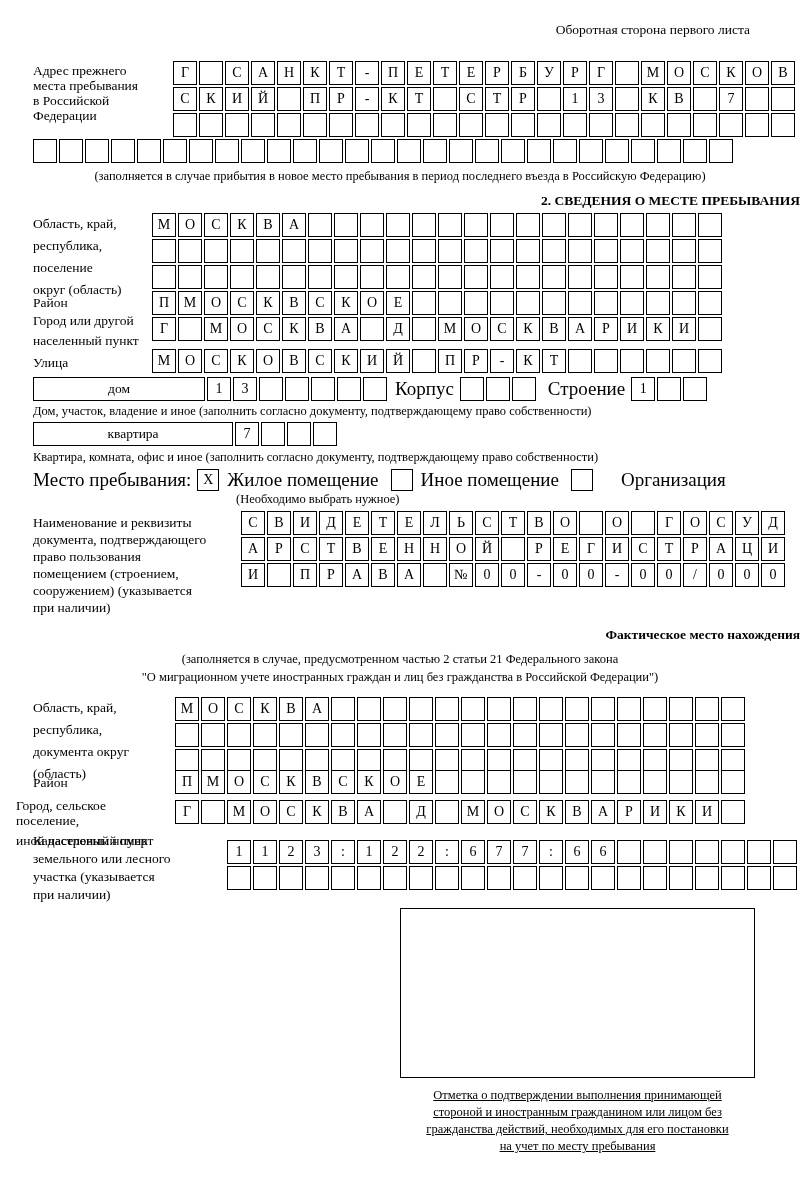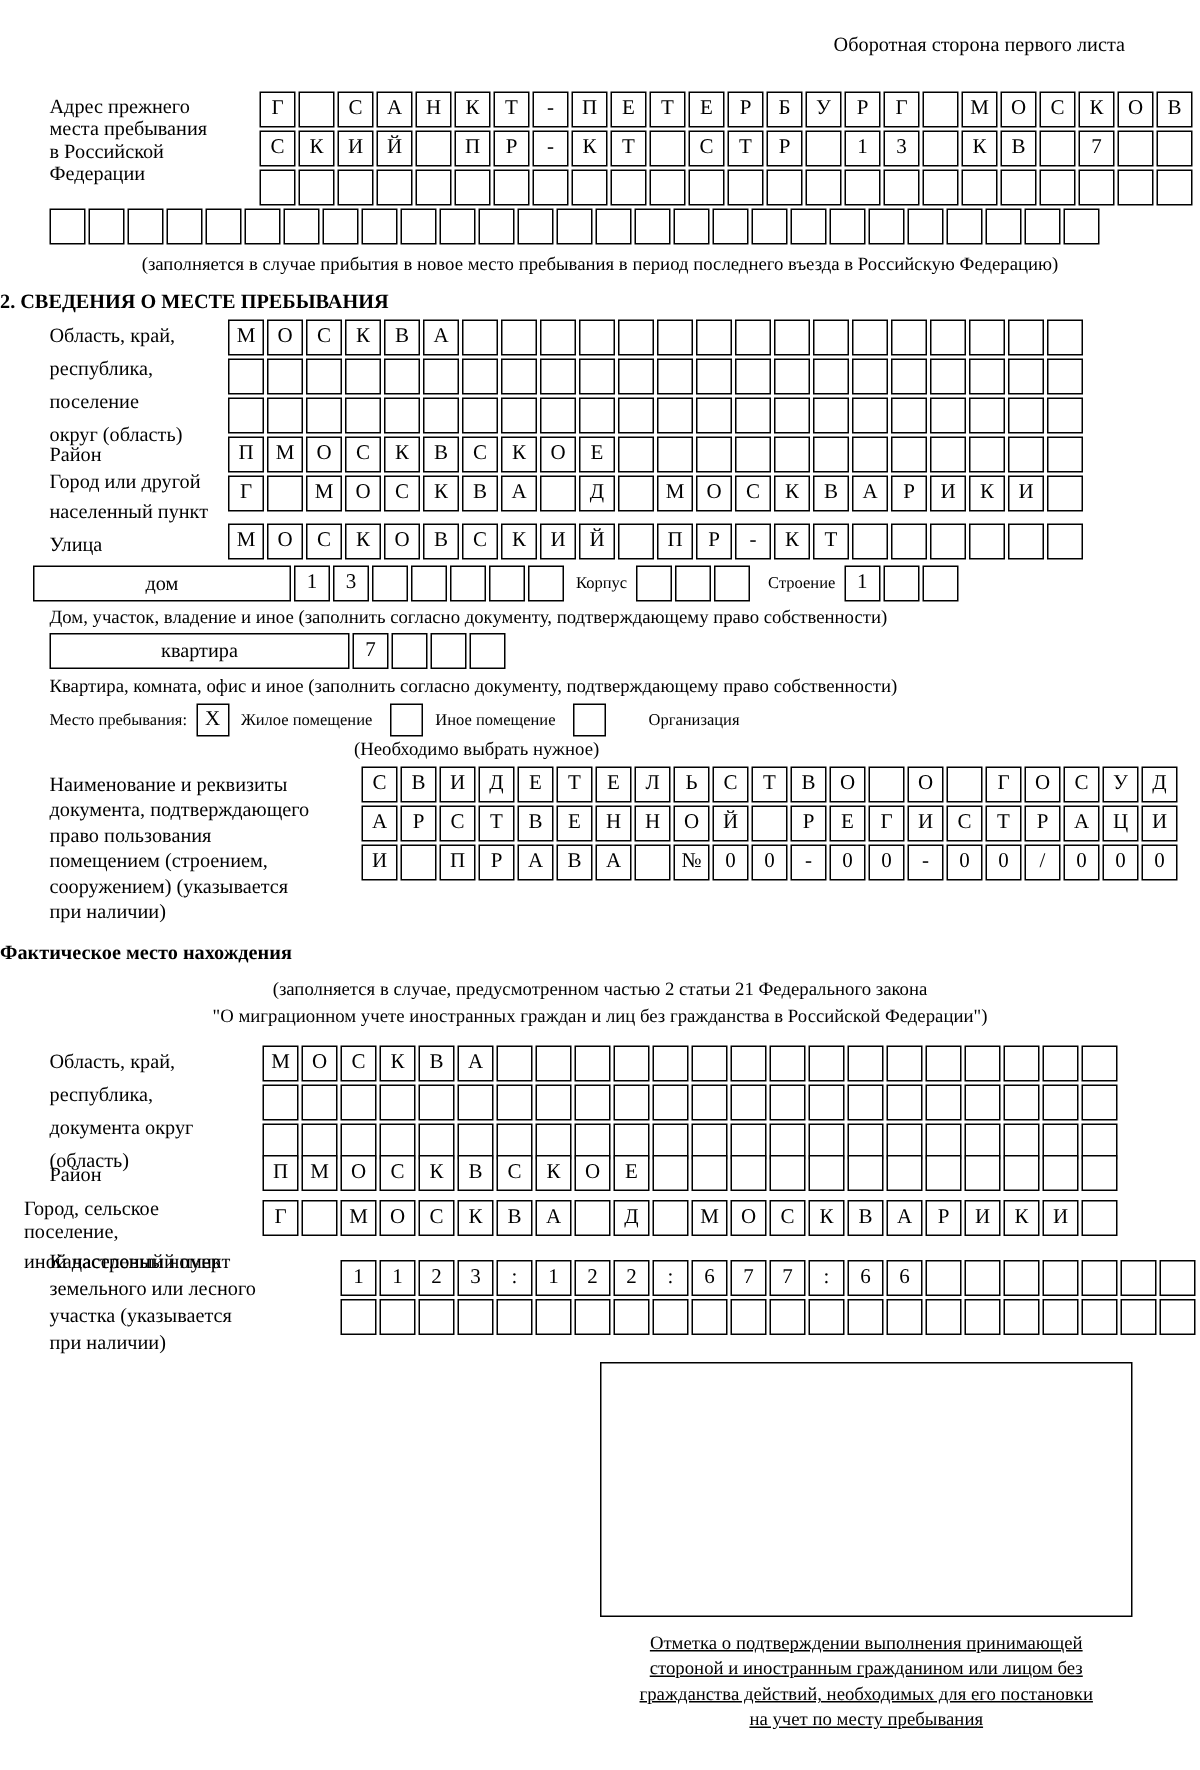--- a/index.html
+++ b/index.html
@@ -35,29 +35,29 @@
   .boxlabel{
     border:1px solid #000;
     box-sizing:border-box;
     height:24px;
     line-height:22px;
     text-align:center;
     font-size:13.5px;
     margin-right:2px;
   }
   .inline-lbl{
-    font-size:11px;
+    font-size:19px;
     line-height:24px;
     margin-right:6px;
     white-space:nowrap;
   }
   .sectitle{
     position:absolute;
     width:100%;
-    text-align:left;
+    text-align:right;
     font-weight:bold;
     font-size:13.5px;
   }
   .note{
     position:absolute;
     width:100%;
     text-align:center;
     font-size:12.5px;
   }
   .bigbox{
@@ -353,21 +353,21 @@
       <div class="cell">К</div>
       <div class="cell">Т</div>
       <div class="cell"></div>
       <div class="cell"></div>
       <div class="cell"></div>
       <div class="cell"></div>
       <div class="cell"></div>
       <div class="cell last"></div>
     </div>
 
-  <div class="row" style="left:22px; top:377px; align-items:flex-end;">
+  <div class="row" style="left:33px; top:377px; align-items:flex-end;">
     <div class="boxlabel" style="width:172px;">дом</div>
     <span id="house-cells" style="display:flex;">
         <div class="cell">1</div>
         <div class="cell">3</div>
         <div class="cell"></div>
         <div class="cell"></div>
         <div class="cell"></div>
         <div class="cell"></div>
         <div class="cell last"></div>
       </span>

